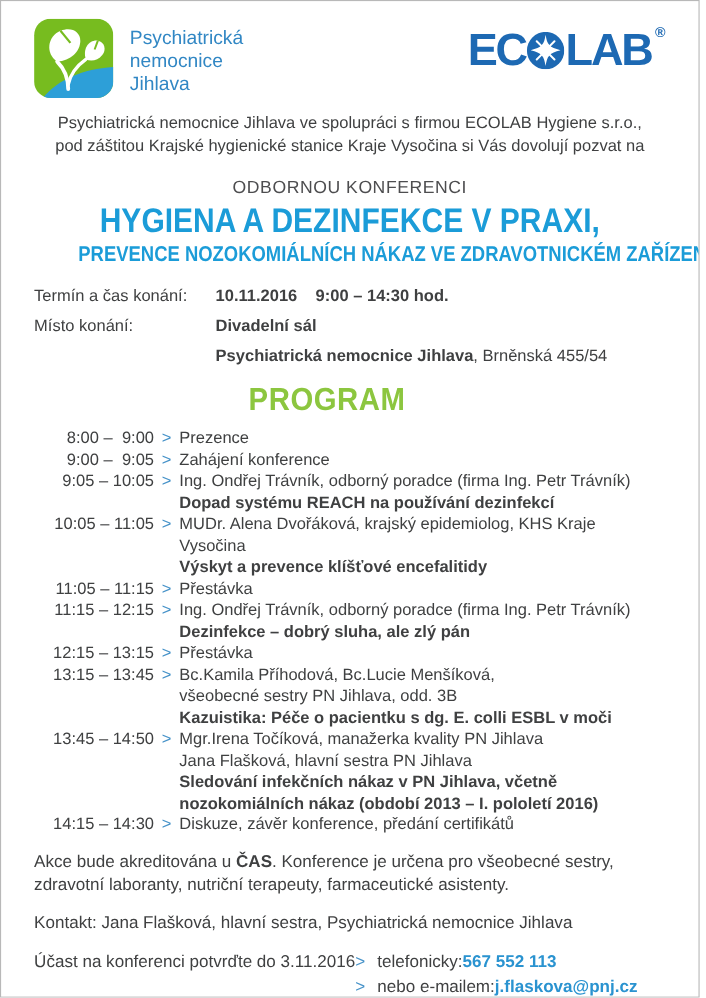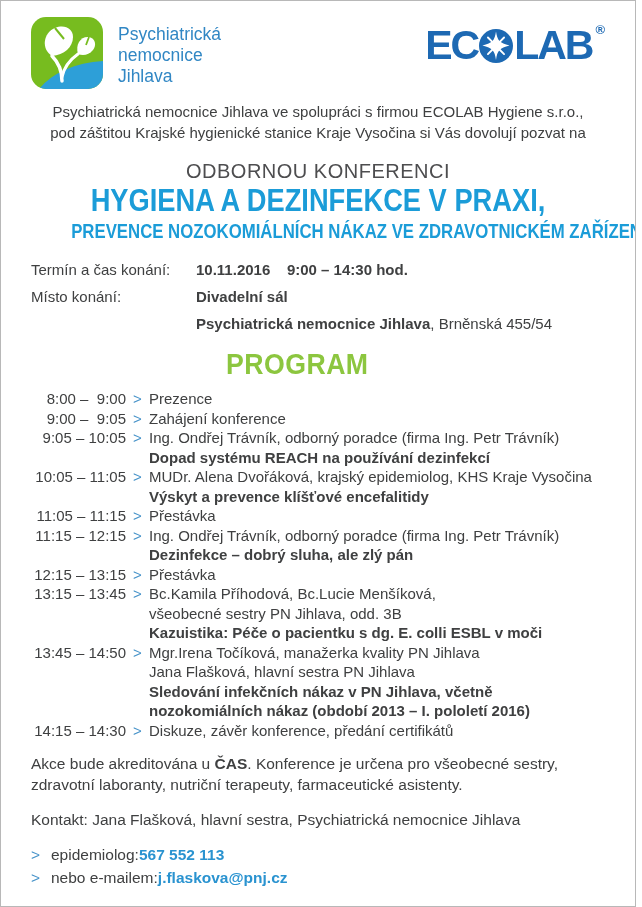--- a/index.html
+++ b/index.html
@@ -14,36 +14,36 @@
   .logo-block{display:flex;gap:15px;}
   .logo-badge{width:72px;height:72px;flex:0 0 72px;}
   .logo-text{color:#3187c4;font-size:17.5px;line-height:21px;padding-top:7px;}
   .ecolab{display:flex;align-items:center;margin-top:8px;color:#1d69b3;font-weight:bold;
           font-size:41px;letter-spacing:-2px;line-height:1;justify-content:space-between;}
   .ecolab-o{width:34px;height:34px;margin:0 1px;}
   .ecolab .reg{font-size:13px;letter-spacing:0;align-self:flex-start;margin-top:-2px;margin-left:3px;}
   
   .intro{text-align:center;margin-top:10px;font-size:15px;line-height:21px;color:#3f4041;}
   
-  .kicker{text-align:center;margin-top:18px;font-size:20px;color:#4d4d4f;letter-spacing:.5px;line-height:20px;}
+  .kicker{text-align:center;margin-top:18px;font-size:16px;color:#4d4d4f;letter-spacing:.5px;line-height:20px;}
   .title{ text-align:center;color:#1b9cd8;font-weight:bold;font-size:31px;line-height:36px;
           white-space:nowrap;transform:scaleX(.88);transform-origin:50% 50%;margin-top:2px;}
   .subtitle{text-align:center;color:#1b9cd8;font-weight:bold;font-size:19.5px;line-height:24px;
           white-space:nowrap;transform:scaleX(.86);transform-origin:50% 50%;}
   
   .details{margin-top:16px;font-size:15px;}
   .drow{display:flex;line-height:21px;margin-bottom:6px;}
   .dlabel{width:165px;flex:0 0 165px;}
   .bold{font-weight:bold;}
   .pre{white-space:pre;}
   
   .program-heading{color:#8cc63f;font-weight:bold;font-size:29px;line-height:32px;
           margin:14px 0 9px 195px;transform:scaleX(.92);transform-origin:0 50%;letter-spacing:.5px;}
   .program{font-size:15px;line-height:19.5px;}
-  .prow{display:flex;}
+  .prow{display:flex;margin-left:14px;}
   .ptime{width:95px;flex:0 0 95px;text-align:right;white-space:pre;}
   .parrow{width:23px;flex:0 0 23px;text-align:center;color:#4793c9;}
   .plines{flex:1;}
   
   .note{margin-top:13px;font-size:15.5px;line-height:21px;max-width:560px;}
   .kontakt{margin-top:14px;font-size:15.5px;line-height:21px;}
   .rsvp{margin-top:13px;display:flex;font-size:15.5px;line-height:23px;}
   .rsvp-left{width:292px;flex:0 0 292px;}
   .rline{display:flex;}
   .rarrow{color:#4793c9;width:20px;flex:0 0 20px;}
@@ -207,24 +207,25 @@
         </div>
     </div>
 
   </div>
 
   <div class="note"><span>Akce bude akreditována u </span><span class="bold">ČAS</span><span>. Konference je určena pro všeobecné sestry, zdravotní laboranty, nutriční terapeuty, farmaceutické asistenty.</span></div>
 
   <div class="kontakt">Kontakt: Jana Flašková, hlavní sestra, Psychiatrická nemocnice Jihlava</div>
 
   <div class="rsvp">
+    <div class="rsvp-left">Účast na konferenci potvrďte do 3.11.2016</div>
     <div class="rsvp-right">
       <div class="rline">
         <span class="rarrow">&gt;</span>
-        <span>epidemiolog: </span>
+        <span>telefonicky: </span>
         <span class="blue-strong">567 552 113</span>
       </div>
       <div class="rline">
         <span class="rarrow">&gt;</span>
         <span>nebo e-mailem: </span>
         <span class="blue-strong">j.flaskova@pnj.cz</span>
       </div>
     </div>
   </div>
 

